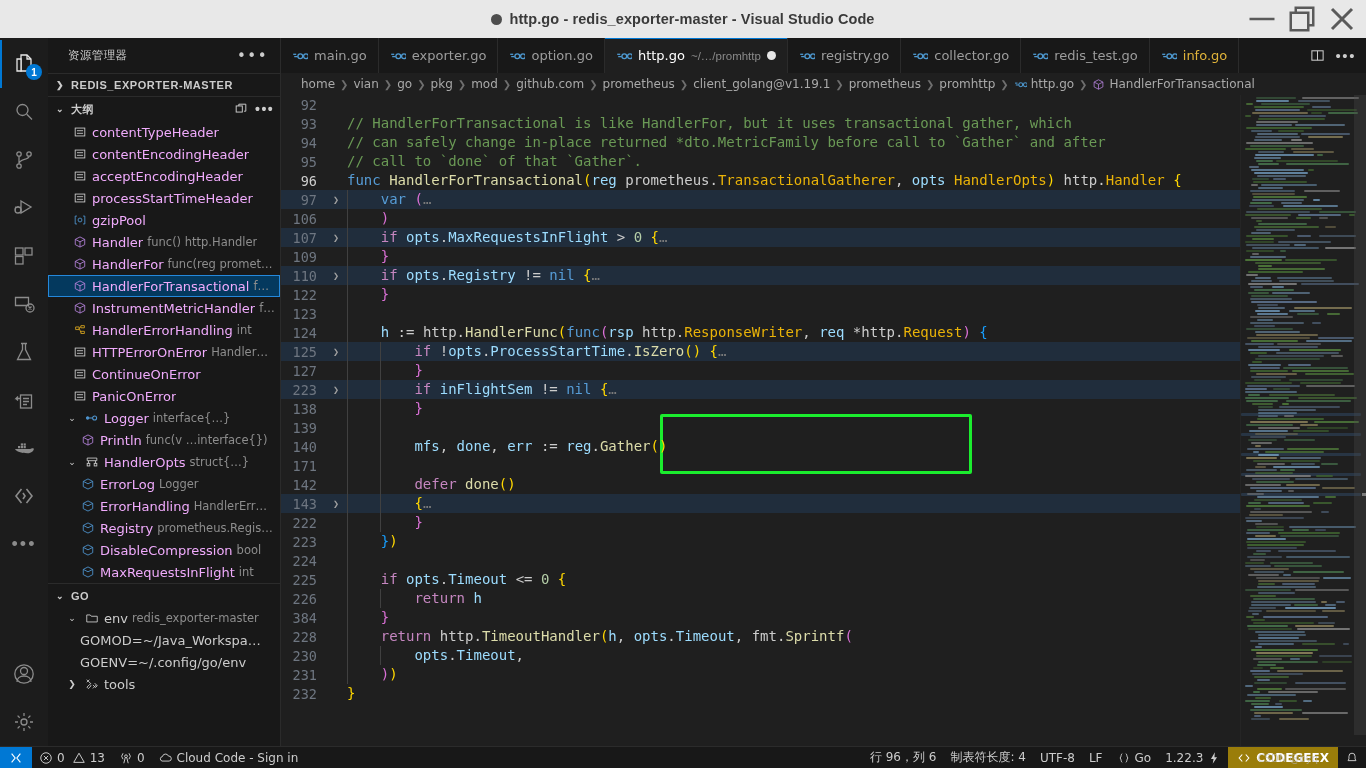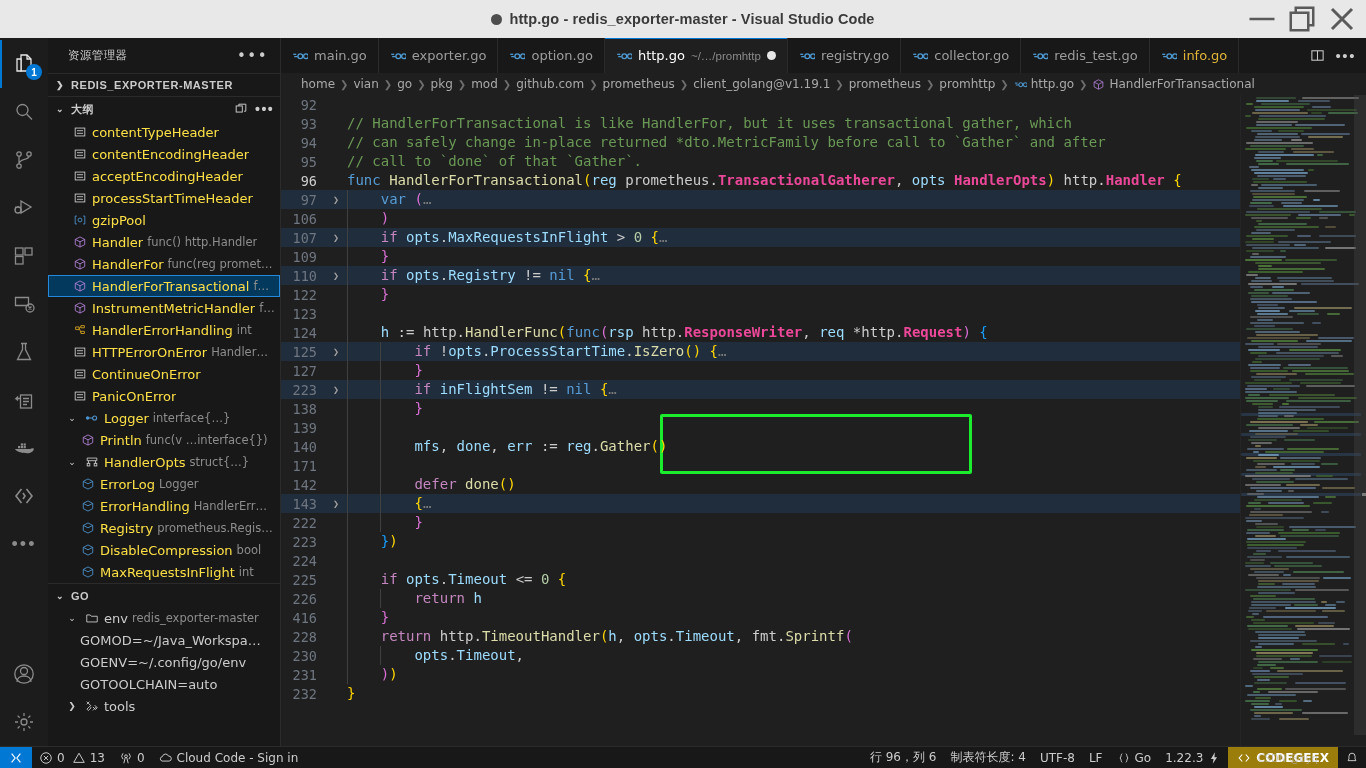--- a/index.html
+++ b/index.html
@@ -97,21 +97,21 @@
 
   .outline-list { overflow: hidden; }
   .ol-row {
     height: 22px; display: flex; align-items: center; gap: 4px;
     padding-right: 4px; font-size: 13px; color: #cccccc;
     font-family: "DejaVu Sans", sans-serif; white-space: nowrap;
   }
   .ol-row.selected { background: #04395e; outline: 1px solid #2488db; outline-offset: -1px; }
   .ol-icon { flex: 0 0 16px; width: 16px; height: 16px; display:flex; align-items:center; justify-content:center; }
   .ol-icon svg { width: 14px; height: 14px; display:block; }
-  .ol-name { font-size: 13px; color: #fde047; overflow: hidden; text-overflow: ellipsis; }
+  .ol-name { font-size: 13px; color: #f0abfc; overflow: hidden; text-overflow: ellipsis; }
   .ol-detail { font-size: 11.5px; color: #8d8d8d; overflow: hidden; text-overflow: ellipsis; white-space: nowrap; }
   .ol-plain { font-size: 13px; color: #cccccc; white-space: nowrap; overflow:hidden; text-overflow: ellipsis; }
 
   
   .editor { flex: 1 1 auto; display: flex; flex-direction: column; min-width: 0; background:#1f1f1f; }
 
   .tabs {
     height: 35px; flex: 0 0 35px; background: #181818;
     display: flex; align-items: stretch; overflow: hidden;
   }
@@ -158,21 +158,21 @@
   }
   .ln-fold {
     width: 14px; flex: 0 0 14px; color: #a0a0a0; font-size: 10px; text-align: center; user-select:none;
   }
   .code-text { white-space: pre; padding-left: 4px; font-size: 14px; line-height: 19px; }
 
   
   .t-kw   { color: #c586c0; }
   .t-kw2  { color: #569cd6; }
   .t-fn   { color: #dcdcaa; }
-  .t-type { color: #ec4899; font-weight: bold; }
+  .t-type { color: #eab308; }
   .t-var  { color: #9cdcfe; }
   .t-cmt  { color: #6a9955; }
   .t-str  { color: #ce9178; }
   .t-num  { color: #b5cea8; }
   .t-pn   { color: #ffd700; }
   .t-pn2  { color: #da70d6; }
   .t-pn3  { color: #179fff; }
   .t-pl   { color: #cccccc; }
   .fold-ell { color: #7a7a7a; }
   .indent-guide {
@@ -612,24 +612,20 @@
             <span class="ol-plain">env</span>
             <span class="ol-detail">redis_exporter-master</span>
           </div>
           <div class="ol-row">
             <span style="flex:0 0 28px"></span>
             <span class="ol-plain">GOMOD=~/Java_Workspa…</span>
           </div>
           <div class="ol-row">
             <span style="flex:0 0 28px"></span>
             <span class="ol-plain">GOENV=~/.config/go/env</span>
-          </div>
-          <div class="ol-row">
-            <span style="flex:0 0 28px"></span>
-            <span class="ol-plain">GOTOOLCHAIN=auto</span>
           </div>
           <div class="ol-row">
             <span style="flex:0 0 12px"></span>
             <span class="chev">❯</span>
             <span class="ol-icon">
               <svg viewBox="0 0 16 16" fill="none" stroke="#cccccc" stroke-width="1">
                 <path d="M2 3l5 5M2 6l3-3M9 13l4-4M11 7l3 3-2 2-3-3"></path>
                 <path d="M2.2 11.6l3.2-3.2 1.6 1.6-3.2 3.2z"></path>
               </svg>
             </span>
@@ -989,21 +985,21 @@
               <span class="indent-guide" style="left: 66px;"></span>
             </div>
             <div class="crow">
               <span class="ln-num">226</span>
               <span class="ln-fold"></span>
               <span class="code-text">        <span class="t-kw">return</span> <span class="t-var">h</span></span>
               <span class="indent-guide" style="left: 66px;"></span>
               <span class="indent-guide" style="left: 99px;"></span>
             </div>
             <div class="crow">
-              <span class="ln-num">416</span>
+              <span class="ln-num">384</span>
               <span class="ln-fold"></span>
               <span class="code-text">    <span class="t-pn2">}</span></span>
               <span class="indent-guide" style="left: 66px;"></span>
             </div>
             <div class="crow">
               <span class="ln-num">228</span>
               <span class="ln-fold"></span>
               <span class="code-text">    <span class="t-kw">return</span> <span class="t-pl">http</span><span class="t-pl">.</span><span class="t-fn">TimeoutHandler</span><span class="t-pn">(</span><span class="t-var">h</span><span class="t-pl">, </span><span class="t-var">opts</span><span class="t-pl">.</span><span class="t-var">Timeout</span><span class="t-pl">, </span><span class="t-pl">fmt</span><span class="t-pl">.</span><span class="t-fn">Sprintf</span><span class="t-pn2">(</span></span>
               <span class="indent-guide" style="left: 66px;"></span>
             </div>

